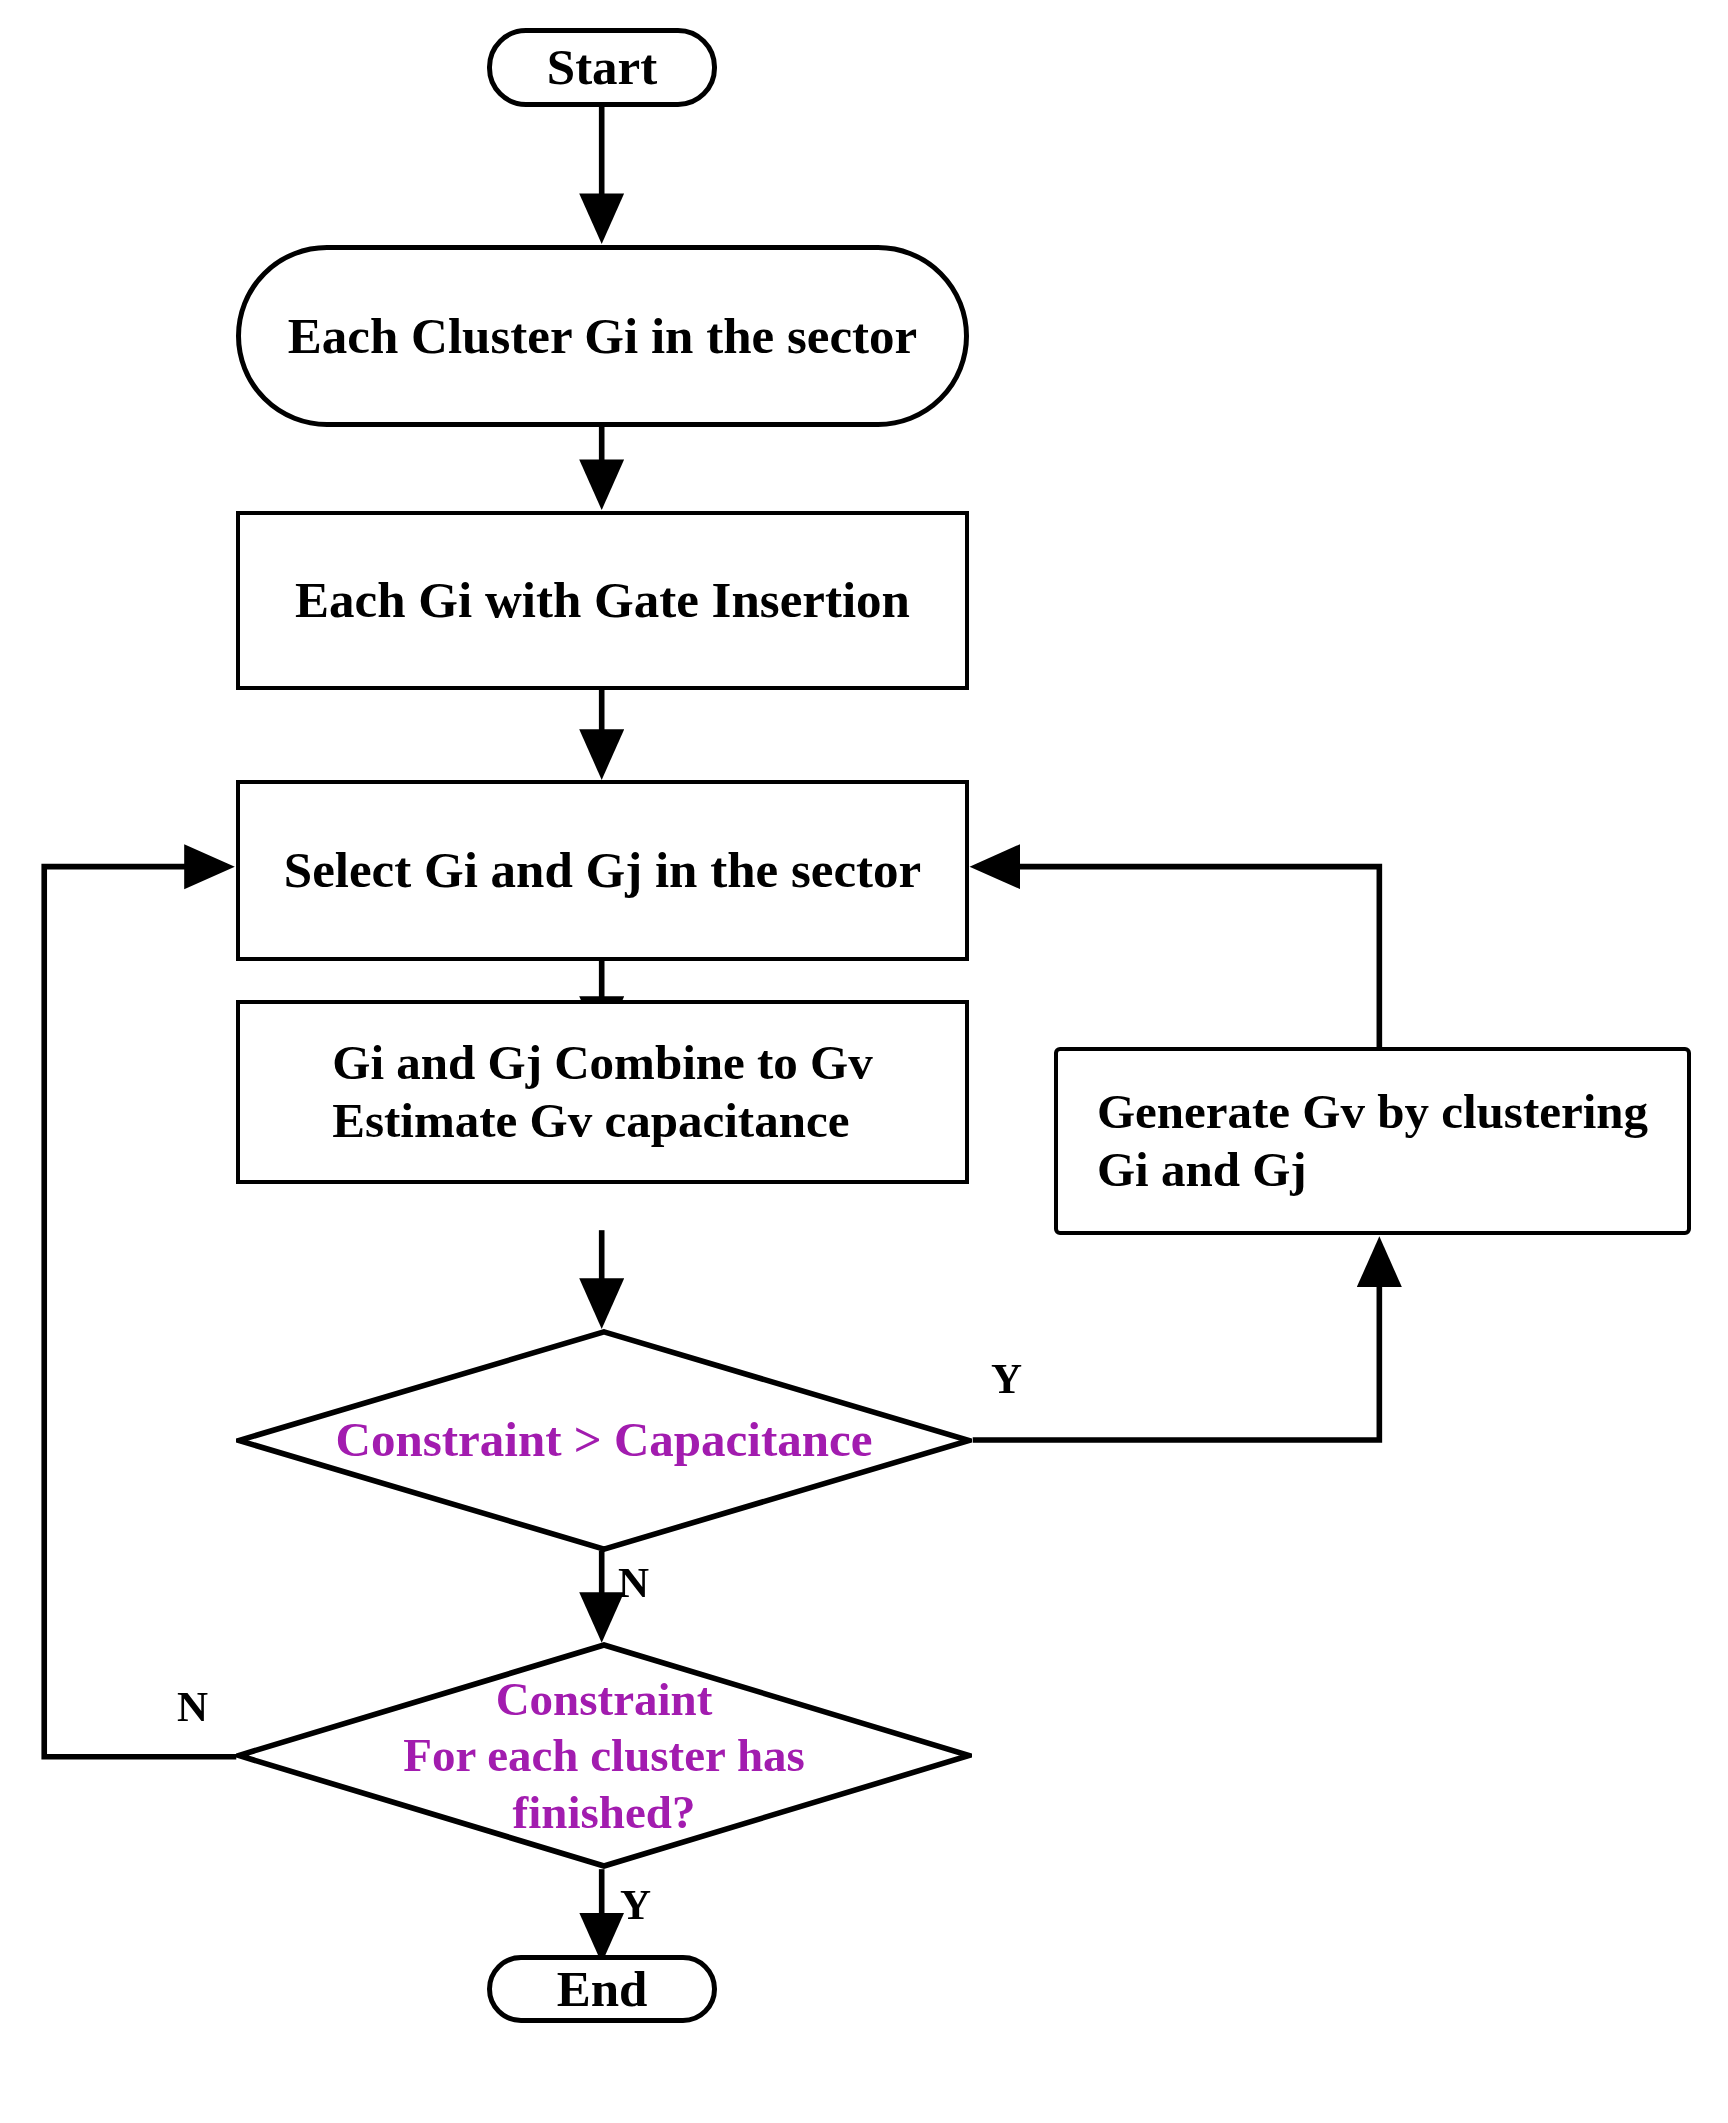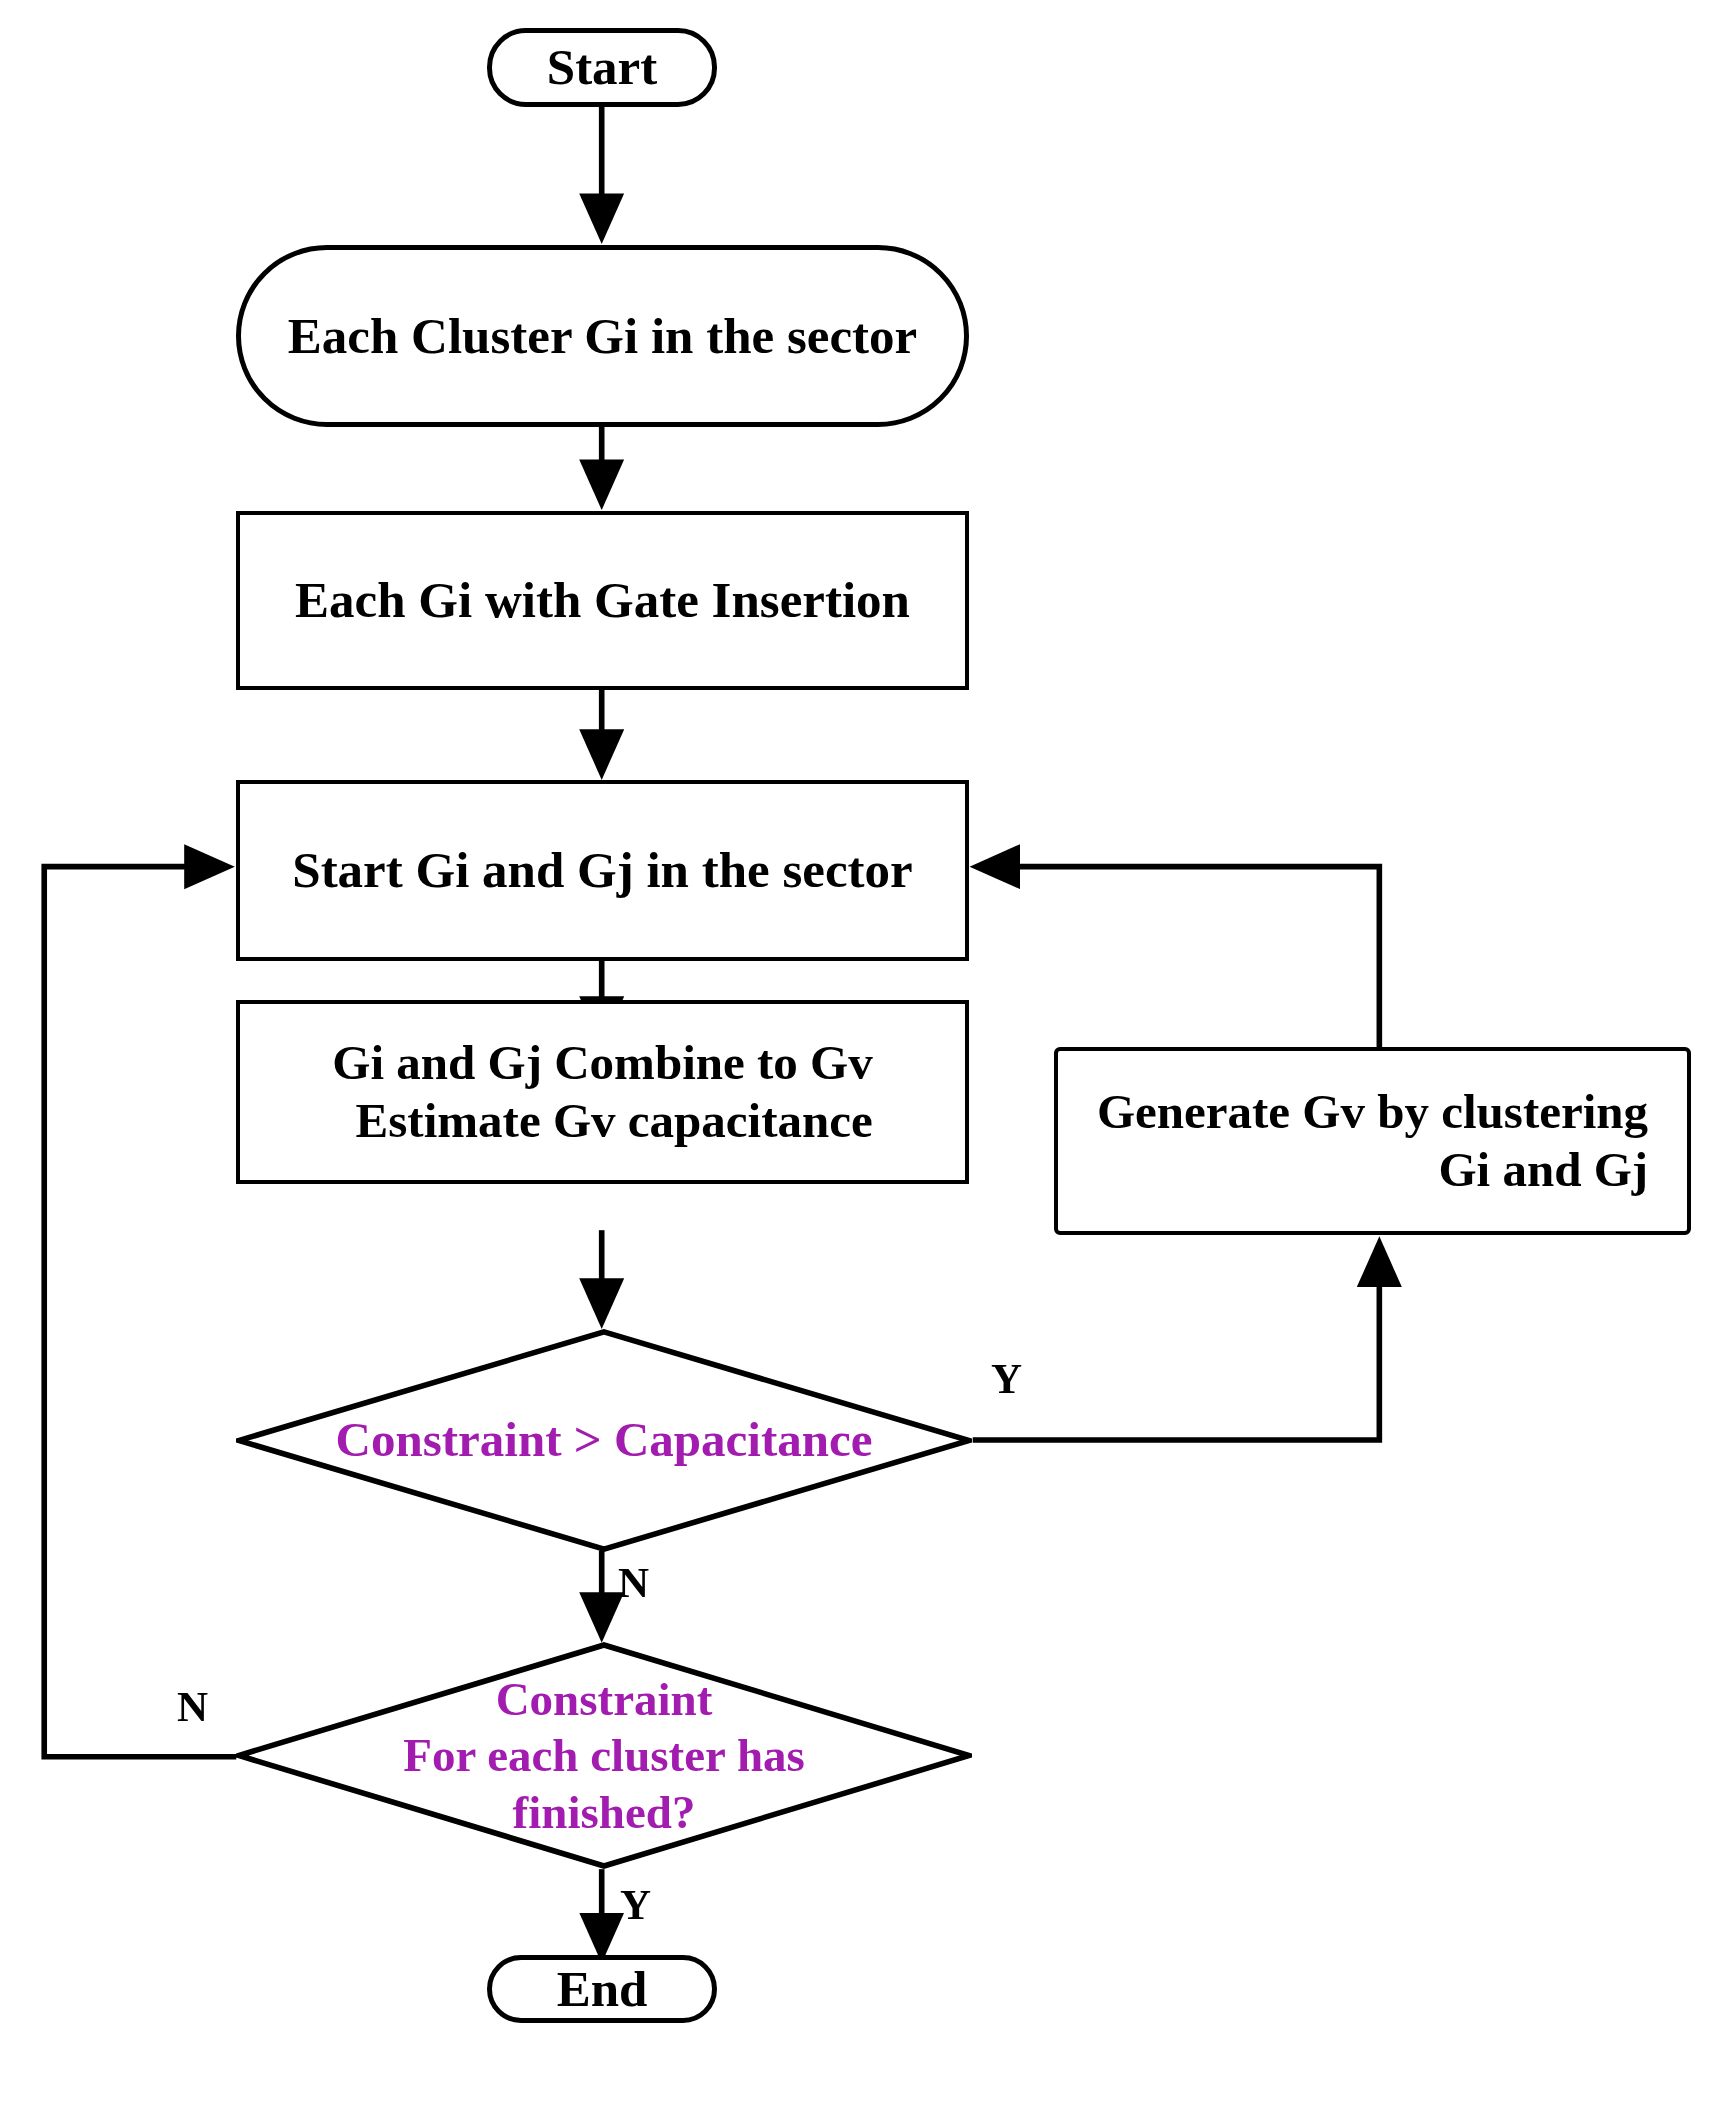--- a/index.html
+++ b/index.html
@@ -21,21 +21,21 @@
     top: 0;
     width: 1729px;
     height: 2124px;
   }
   .node {
     position: absolute;
     box-sizing: border-box;
     display: flex;
     align-items: center;
     justify-content: center;
-    text-align: right;
+    text-align: left;
     color: #000000;
     font-weight: bold;
     line-height: 1.18;
     background: #ffffff;
   }
   .rect {
     border: 4.7px solid #000000;
   }
   .stadium {
     border: 5.6px solid #000000;
@@ -138,21 +138,21 @@
 
   <div class="node stadium" style="left:236px; top:245px; width:733px; height:182px; border-radius:91px;">
     <span class="label f54">Each Cluster Gi in the sector</span>
   </div>
 
   <div class="node rect" style="left:236px; top:511px; width:733px; height:179px;">
     <span class="label f54">Each Gi with Gate Insertion</span>
   </div>
 
   <div class="node rect" style="left:236px; top:780px; width:733px; height:181px;">
-    <span class="label f54">Start Gi and Gj in the sector</span>
+    <span class="label f54">Select Gi and Gj in the sector</span>
   </div>
 
   <div class="node rect" style="left:236px; top:1000px; width:733px; height:184px;">
     <span class="label f52">Gi and Gj Combine to Gv
 Estimate Gv capacitance</span>
   </div>
 
   <div class="node rect" style="left:1054px; top:1047px; width:637px; height:188px;border-radius:6px;">
     <span class="label f52">Generate Gv by clustering
 Gi and Gj</span>

